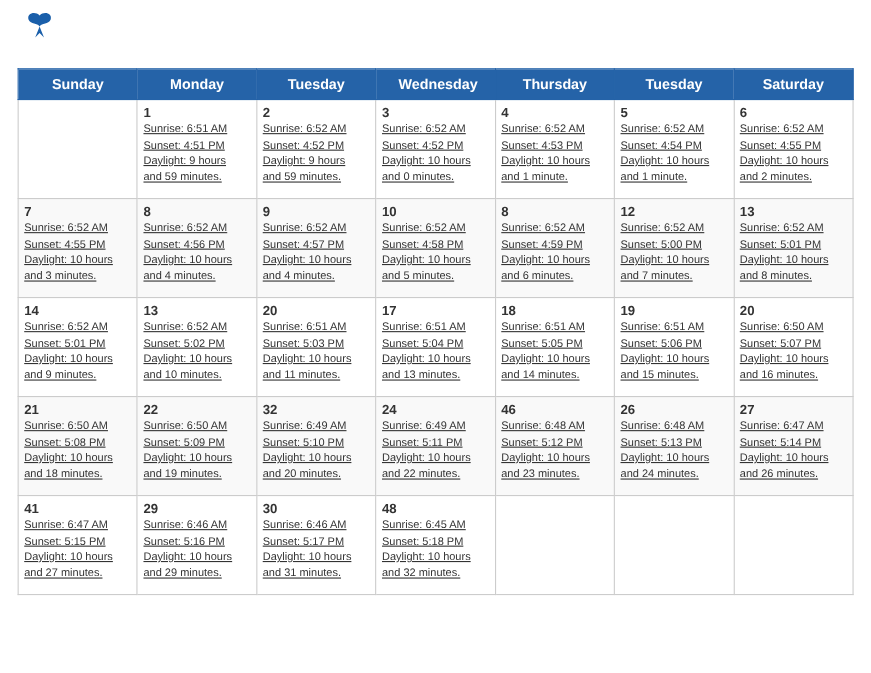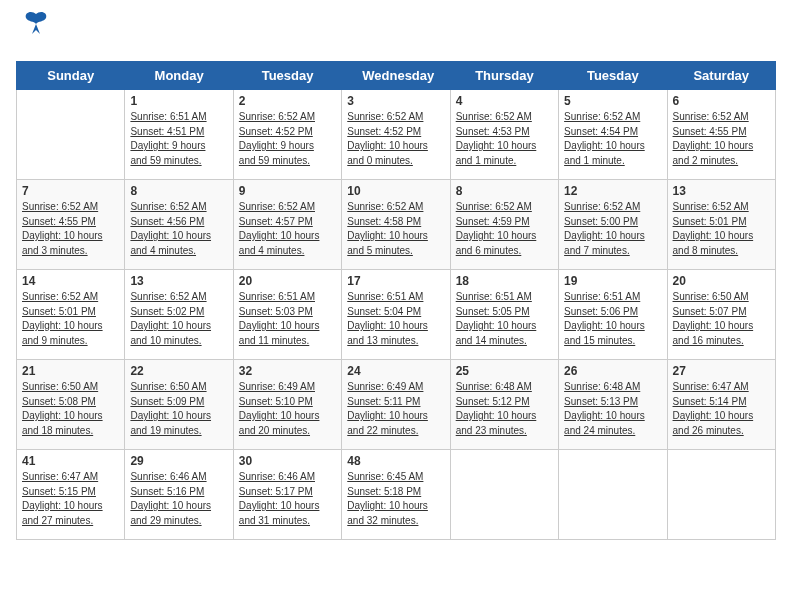--- a/index.html
+++ b/index.html
@@ -291,21 +291,21 @@
 and 20 minutes.</div>
         </td>
         <td>
           <div class="day-num">24</div>
           <div class="day-info" style="white-space: pre-line;">Sunrise: 6:49 AM
 Sunset: 5:11 PM
 Daylight: 10 hours
 and 22 minutes.</div>
         </td>
         <td>
-          <div class="day-num">25</div>
+          <div class="day-num">46</div>
           <div class="day-info" style="white-space: pre-line;">Sunrise: 6:48 AM
 Sunset: 5:12 PM
 Daylight: 10 hours
 and 23 minutes.</div>
         </td>
         <td>
           <div class="day-num">26</div>
           <div class="day-info" style="white-space: pre-line;">Sunrise: 6:48 AM
 Sunset: 5:13 PM
 Daylight: 10 hours

